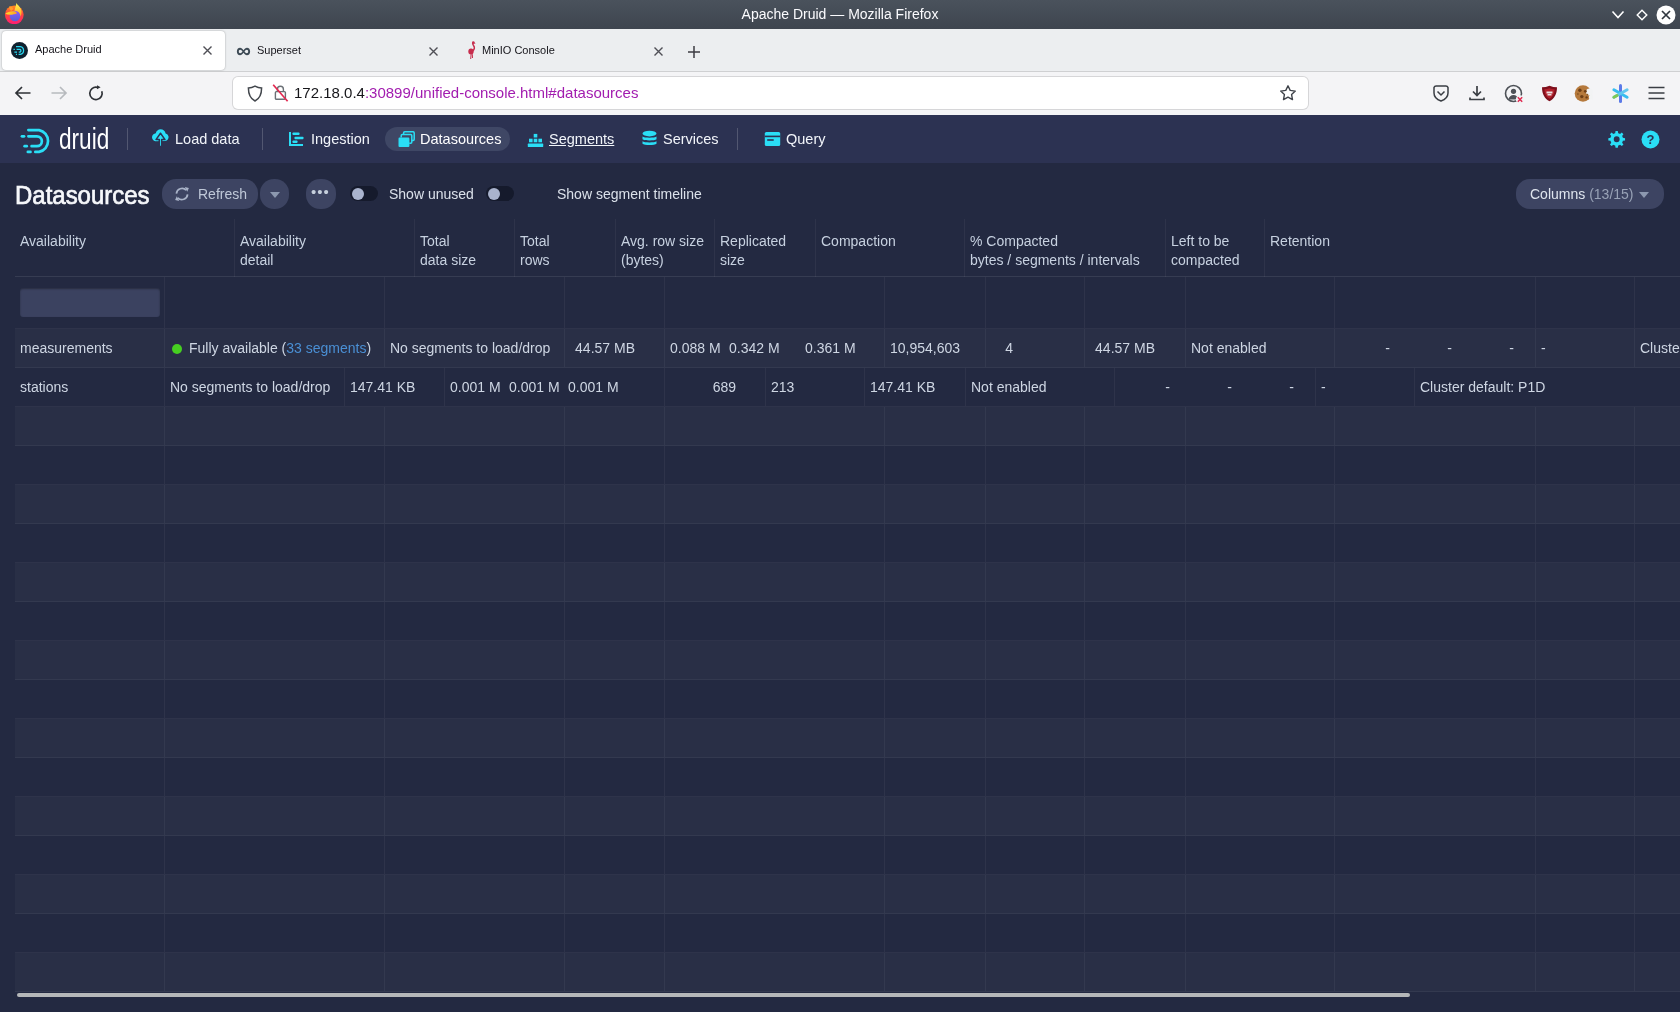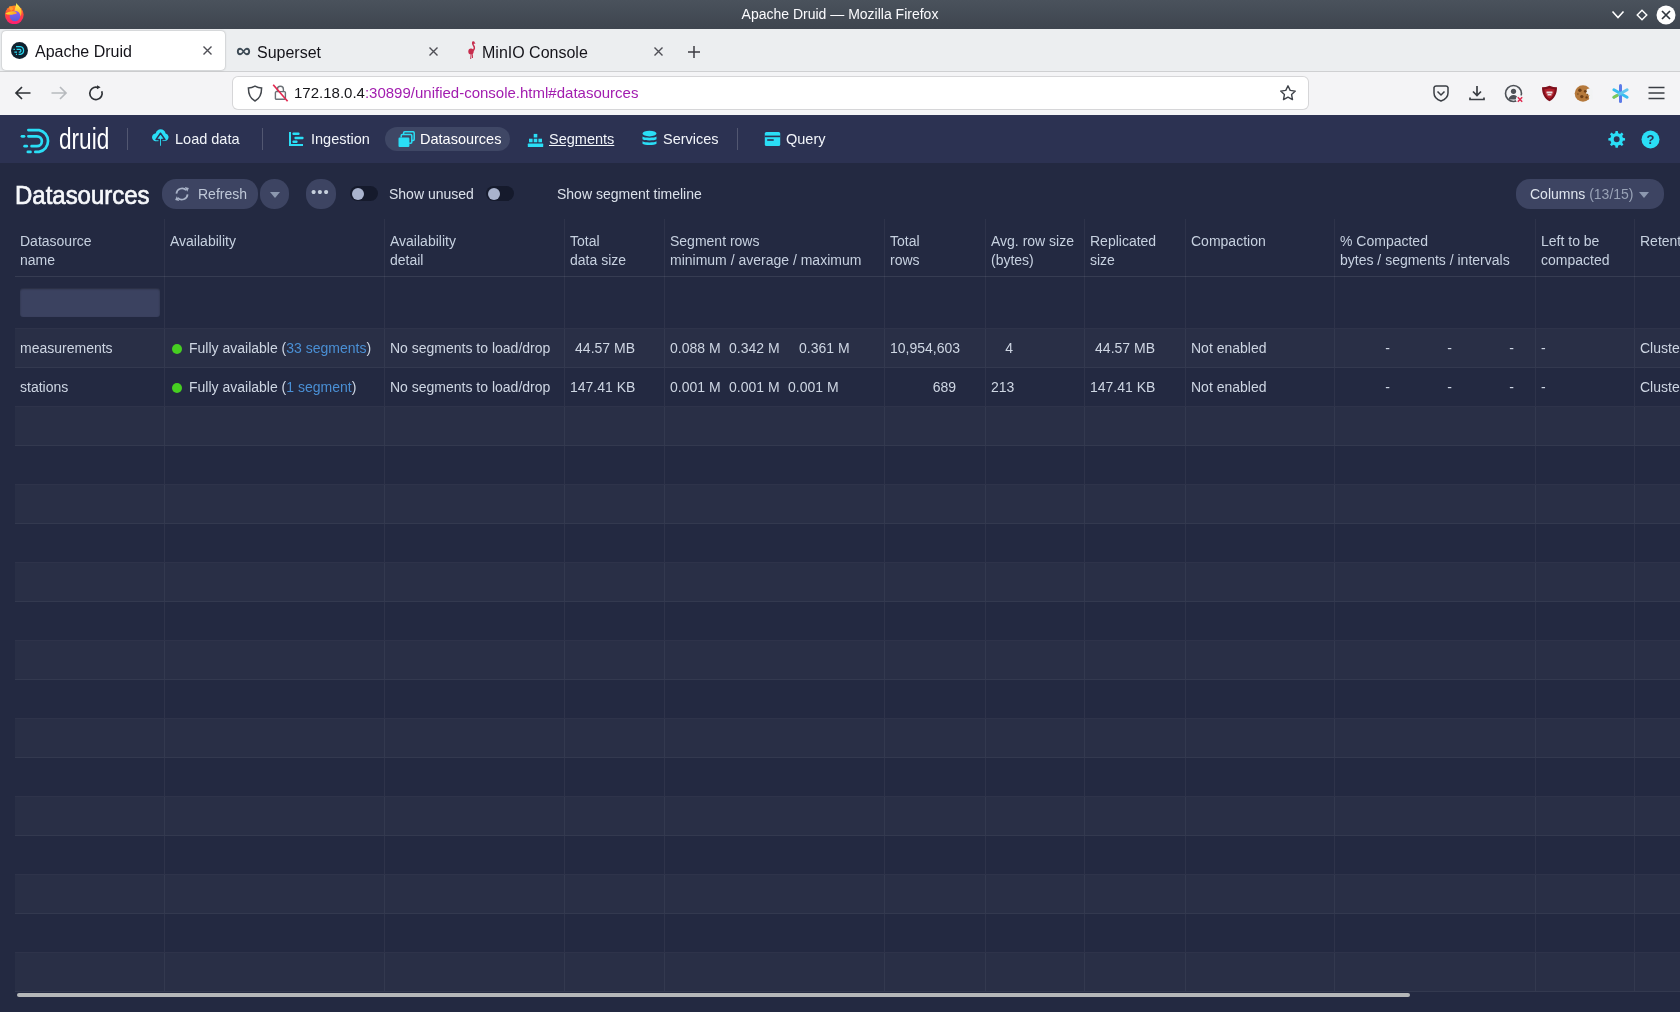--- a/index.html
+++ b/index.html
@@ -11,21 +11,21 @@
 
 #titlebar { position:absolute; left:0; top:0; width:1680px; height:29px;
   background:linear-gradient(#4a525c,#3e454f); }
 #fxtitle { position:absolute; top:0; left:0; width:1680px; height:29px;
   text-align:center; line-height:29px; color:#fbfbfe; font-size:14px; }
 
 
 #tabbar { position:absolute; left:0; top:29px; width:1680px; height:43px; background:#eceef0; border-bottom:1px solid #cfd0d2; }
 .tab-active { position:absolute; left:2px; top:2px; width:223px; height:39px;
   background:#ffffff; border-radius:4px; box-shadow:0 0 2px rgba(0,0,0,0.35); }
-.tabtxt { color:#15141a; font-size:16px; }
+.tabtxt { color:#15141a; font-size:11px; }
 
 
 #urlrow { position:absolute; left:0; top:72px; width:1680px; height:43px; background:#f4f4f6; }
 #urlfield { position:absolute; left:233px; top:5px; width:1075px; height:32px;
   background:#ffffff; border-radius:5px; box-shadow:0 0 0 1px rgba(0,0,0,0.12); }
 
 
 #nav { position:absolute; left:0; top:115px; width:1680px; height:48px; background:#2c3252; }
 .navitem { position:absolute; top:0; height:48px; line-height:48px; color:#f2f5fa; font-size:14.5px; }
 .navsep { position:absolute; top:13px; width:1px; height:22px; background:rgba(255,255,255,0.18); }
@@ -316,25 +316,23 @@
     <div class="swlabel" style="left:525px;margin-left:32px;">Show segment timeline</div>
     <div class="btn" style="left:1516px;top:179px;width:148px;height:30px;">
       <span class="abs" style="left:14px;line-height:30px;color:#dfe5ee;">Columns <span style="color:#98a2b6">(13/15)</span></span>
       <svg class="abs" style="left:122px;top:12px" width="12" height="8" viewBox="0 0 12 8">
         <path d="M1 1 L6 7 L11 1 Z" fill="#8c98af"></path>
       </svg>
     </div>
 
     <div id="table">
       <div class="trow hdr">
-        <div class="th c1">Datasource<br>name</div>
         <div class="th c2">Availability</div>
         <div class="th c3">Availability<br>detail</div>
         <div class="th c4">Total<br>data size</div>
-        <div class="th c5">Segment rows<br>minimum / average / maximum</div>
         <div class="th c6">Total<br>rows</div>
         <div class="th c7">Avg. row size<br>(bytes)</div>
         <div class="th c8">Replicated<br>size</div>
         <div class="th c9">Compaction</div>
         <div class="th c10">% Compacted<br>bytes / segments / intervals</div>
         <div class="th c11">Left to be<br>compacted</div>
         <div class="th c12">Retention</div>
       </div>
       <div class="trow flt">
         <div class="td c1">
@@ -350,32 +348,31 @@
           <div class="td c9"></div>
           <div class="td c10"></div>
         <div class="td c11"></div>
           <div class="td c12"></div>
       </div>
       <div class="trow r odd">
         <div class="td c1">measurements</div>
         <div class="td c2" style="padding-left:7px;"><span class="dot"></span>Fully available (<span class="lnk">33 segments</span>)</div>
         <div class="td c3">No segments to load/drop</div>
         <div class="td c4"><span class="num" style="width:65px;">44.57 MB</span></div>
-        <div class="td c5"><span class="num" style="width:48px;">0.088 M</span><span class="num" style="width:48px;margin-left:11px;">0.342 M</span><span class="num" style="width:48px;margin-left:22px;">0.361 M</span></div>
+        <div class="td c5"><span class="num" style="width:48px;">0.088 M</span><span class="num" style="width:48px;margin-left:11px;">0.342 M</span><span class="num" style="width:48px;margin-left:28px;">0.361 M</span></div>
         <div class="td c6"><span class="num" style="width:66px;">10,954,603</span></div>
         <div class="td c7"><span class="num" style="width:22px;">4</span></div>
         <div class="td c8"><span class="num" style="width:65px;">44.57 MB</span></div>
         <div class="td c9">Not enabled</div>
         <div class="td c10"><span class="num" style="width:50px;">-</span><span class="num" style="width:50px;margin-left:12px;">-</span><span class="num" style="width:50px;margin-left:12px;">-</span></div>
         <div class="td c11">-</div>
         <div class="td c12">Cluster default: P1D</div>
       </div>
       <div class="trow r">
         <div class="td c1">stations</div>
-        <div class="td c2" style="padding-left:7px;"><span class="dot"></span>Fully available (<span class="lnk">1 segment</span>)</div>
         <div class="td c3">No segments to load/drop</div>
         <div class="td c4"><span class="num" style="width:65px;">147.41 KB</span></div>
         <div class="td c5"><span class="num" style="width:48px;">0.001 M</span><span class="num" style="width:48px;margin-left:11px;">0.001 M</span><span class="num" style="width:48px;margin-left:11px;">0.001 M</span></div>
         <div class="td c6"><span class="num" style="width:66px;">689</span></div>
         <div class="td c7"><span class="num" style="width:22px;">213</span></div>
         <div class="td c8"><span class="num" style="width:65px;">147.41 KB</span></div>
         <div class="td c9">Not enabled</div>
         <div class="td c10"><span class="num" style="width:50px;">-</span><span class="num" style="width:50px;margin-left:12px;">-</span><span class="num" style="width:50px;margin-left:12px;">-</span></div>
         <div class="td c11">-</div>
         <div class="td c12">Cluster default: P1D</div>

